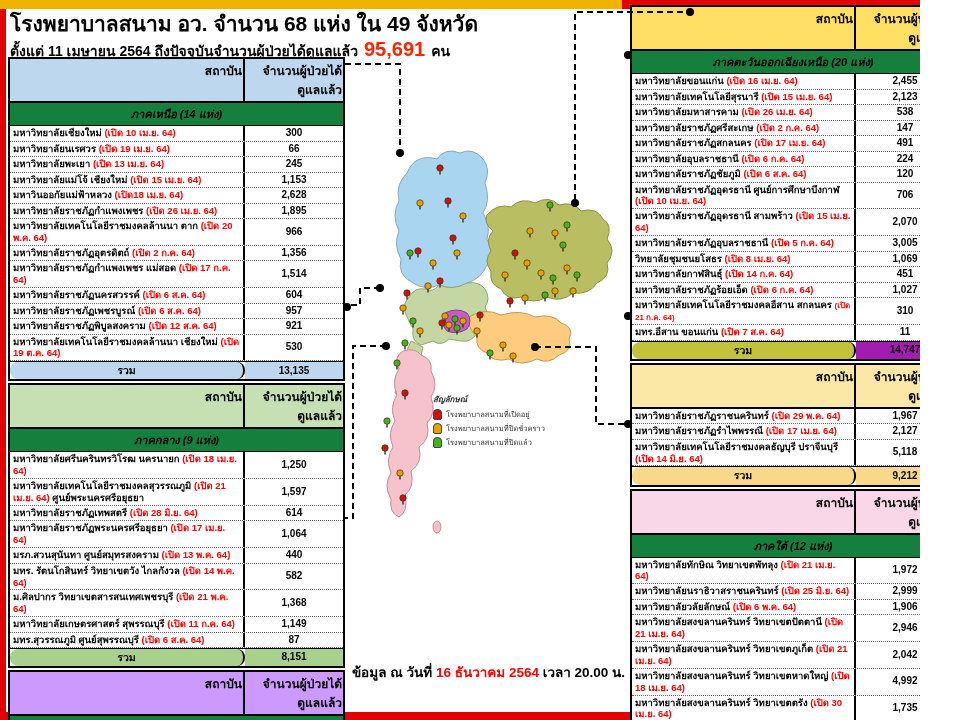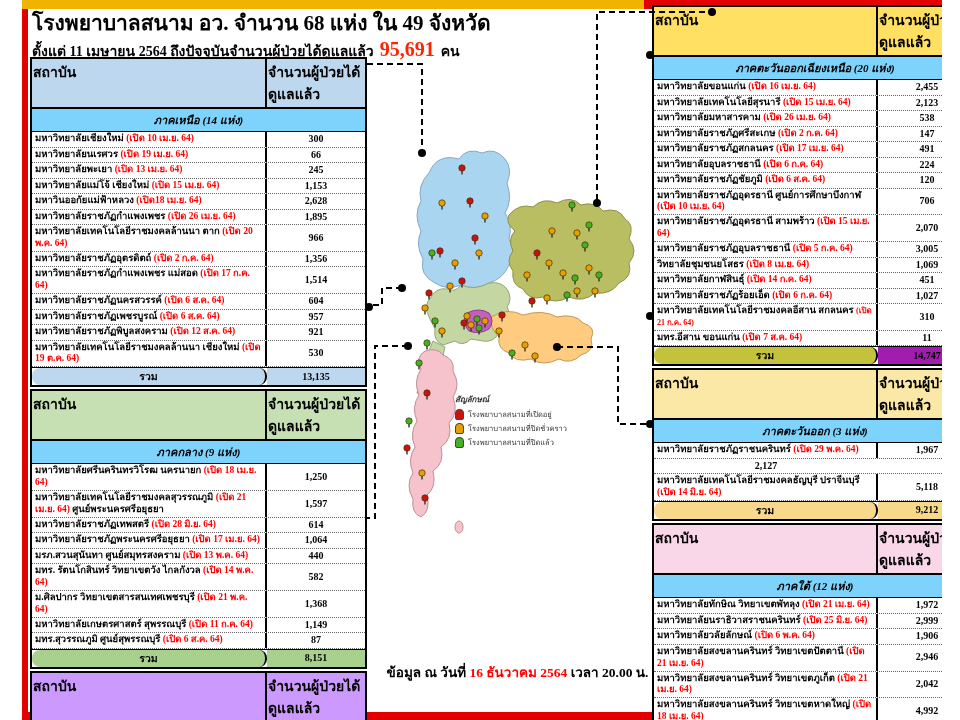--- a/index.html
+++ b/index.html
@@ -1,58 +1,58 @@
 <!DOCTYPE html>
 <html><head>
 <meta charset="utf-8">
 <style>
   html,body{margin:0;padding:0;background:#fff;}
   .page{position:relative;width:920px;height:720px;background:#fff;overflow:hidden;
-        font-family:Liberation Serif, serif;margin-left:22px;}
+        font-family:Liberation Sans, sans-serif;}
   .bar{position:absolute;}
   .topbar-yellow{left:0;top:0;width:622px;height:9px;}
   .topbar-red{left:622;top:0;width:338px;height:9px;left:622px;}
   .leftbar{left:0;top:9px;width:6px;height:711px;}
   .bottombar{left:0;top:712px;width:960px;height:8px;}
 
   .title-block{position:absolute;left:10px;top:12px;width:615px;}
   .title-block h1{margin:0;font-size:21px;line-height:1.1;font-weight:bold;color:#000;}
   .subtitle{font-size:14px;font-weight:bold;color:#000;margin-top:3px;display:flex;align-items:baseline;gap:6px;}
   .subtitle .num{font-size:20px;font-weight:bold;}
 
   .col{position:absolute;display:block;}
   .col-left{left:8px;top:57px;width:337px;}
   .col-right{left:630px;top:5px;width:326px;}
 
   .rtable{border:2px solid #000;margin-bottom:2px;background:#fff;}
   .thead{display:grid;grid-template-columns:1fr 98px;border-bottom:2px solid #000;
-         font-weight:bold;font-size:14px;text-align:left;}
+         font-weight:bold;font-size:12px;text-align:right;}
   .thead .th{padding:2px 1px;}
   .thead .th.inst{border-right:2px solid #000;}
   .section{border-bottom:1.5px solid #000;text-align:center;font-style:italic;
-           font-weight:bold;font-size:11px;padding:2px;background:#7dd3fc;}
+           font-weight:bold;font-size:11px;padding:2px;background:#15803d;}
   .trow{display:grid;grid-template-columns:1fr 98px;border-bottom:1px dotted #666;
         font-size:9.5px;line-height:1.25;}
   .trow:last-child{border-bottom:none;}
   .trow .name{padding:1px 3px;border-right:2px solid #000;font-weight:bold;color:#000;}
   .trow .val{padding:1px 18px;text-align:center;font-size:10px;display:flex;
              align-items:center;justify-content:center;font-weight:bold;}
   .trow.total{border-top:1px solid #000;font-size:10.5px;}
   .trow.total .name{text-align:center;font-weight:bold;padding:2px;border-radius:8px;}
   .dt{color:#FF0000;}
   .sm{font-size:8px;}
 
   .map-wrap{position:absolute;left:345px;top:55px;width:285px;height:660px;}
   .map-svg{position:absolute;left:0;top:0;}
   .legend{position:absolute;left:88px;top:338px;width:190px;font-size:7.5px;color:#333;}
   .legend-title{font-weight:bold;font-style:italic;margin-bottom:2px;font-size:8px;}
   .legend-item{display:flex;align-items:center;gap:4px;margin-top:2px;}
   .lpin{display:inline-block;width:7px;height:9px;border-radius:4px 4px 2px 2px;
         border:1px solid #444;flex:0 0 auto;}
-  .footer-note{position:absolute;left:8px;top:606px;width:100%;text-align:center;
+  .footer-note{position:absolute;left:1px;top:606px;width:100%;text-align:center;
                font-size:13.5px;font-weight:bold;color:#000;white-space:nowrap;}
   .footer-note .red{color:#FF0000;}
 
   .connectors{position:absolute;left:0;top:0;pointer-events:none;}
 </style>
 </head>
 <body>
 
 <div class="page">
 
@@ -259,26 +259,26 @@
         <div class="trow total">
           <div class="name" style="background: rgb(194, 195, 59);">รวม</div>
           <div class="val" style="background: #a21caf;">14,747</div>
         </div>
       </div>
       <div class="rtable">
         <div class="thead">
           <div class="th inst" style="background: rgb(252, 232, 166);">สถาบัน</div>
           <div class="th cnt" style="background: rgb(252, 232, 166);">จำนวนผู้ป่วยได้ดูแลแล้ว</div>
         </div>
-        <div class="section">ภาคตะวันออก (3 แห่ง)</div>
         <div class="trow">
           <div class="name"><span class="nm">มหาวิทยาลัยราชภัฏราชนครินทร์ </span><span class="dt">(เปิด 29 พ.ค. 64)</span></div>
           <div class="val">1,967</div>
         </div>
         <div class="trow">
+          <div class="name"><span class="nm">มหาวิทยาลัยราชภัฏรำไพพรรณี </span><span class="dt">(เปิด 17 เม.ย. 64)</span></div>
           <div class="val">2,127</div>
         </div>
         <div class="trow">
           <div class="name"><span class="nm">มหาวิทยาลัยเทคโนโลยีราชมงคลธัญบุรี ปราจีนบุรี </span><span class="dt">(เปิด 14 มิ.ย. 64)</span></div>
           <div class="val">5,118</div>
         </div>
         <div class="trow total">
           <div class="name" style="background: rgb(248, 217, 139);">รวม</div>
           <div class="val" style="background: rgb(248, 217, 139);">9,212</div>
         </div>

